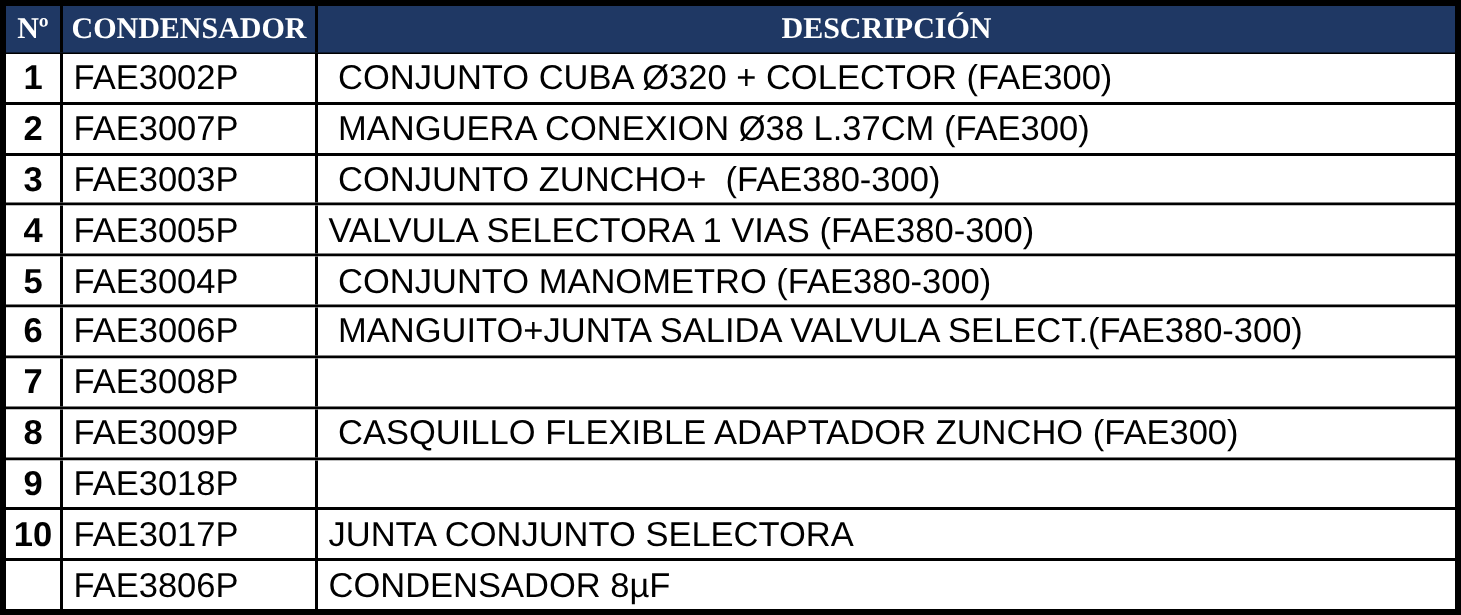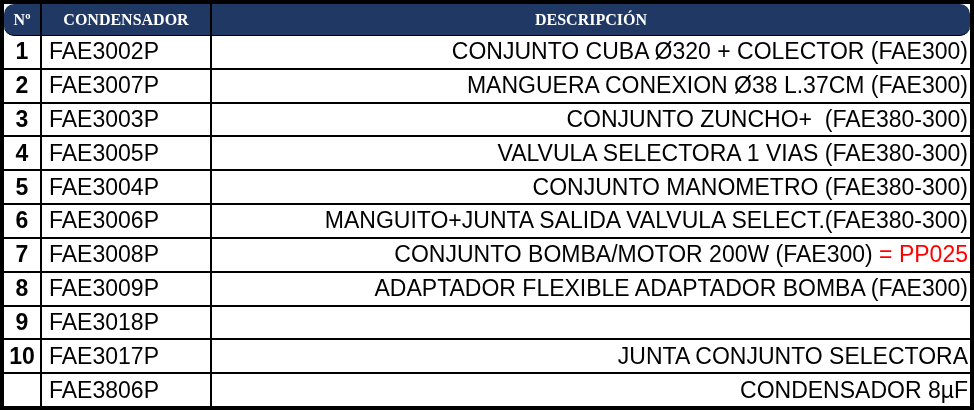--- a/index.html
+++ b/index.html
@@ -25,23 +25,22 @@
   }
 
   .hrow {
     flex: 0 0 32px;
     display: grid;
     grid-template-columns: 38px 170px 1fr;
     background: var(--header-bg);
     color: var(--header-text);
     font-family: "Liberation Serif", serif;
     font-weight: bold;
-    font-size: 16px;
+    font-size: 20px;
     border-bottom: 1px solid var(--border);
-    border-radius: 10px;
   }
   .hcell {
     display: flex;
     align-items: center;
     justify-content: center;
     white-space: pre;
     overflow: hidden;
   }
   .hcell.sep { border-right: 2px solid var(--border); }
 
@@ -65,21 +64,21 @@
   }
   .cell.num {
     justify-content: center;
     font-weight: bold;
     border-right: 2px solid var(--border);
   }
   .cell.ref {
     padding-left: 7px;
     border-right: 2px solid var(--border);
   }
-  .cell.desc { padding-left: 7px; padding-right: 2px; justify-content: flex-end; }
+  .cell.desc { padding-left: 7px; padding-right: 2px; }
   .cell.desc .red { color: var(--highlight-red); }
 </style>
 </head>
 <body>
 
 <div class="parts-table">
   <div class="hrow">
     <div class="hcell sep">Nº</div>
     <div class="hcell sep">CONDENSADOR</div>
     <div class="hcell">DESCRIPCIÓN</div>
@@ -112,26 +111,25 @@
       <div class="cell desc"><span> CONJUNTO MANOMETRO (FAE380-300)</span><span class="red"></span></div>
     </div>
     <div class="row">
       <div class="cell num">6</div>
       <div class="cell ref">FAE3006P</div>
       <div class="cell desc"><span> MANGUITO+JUNTA SALIDA VALVULA SELECT.(FAE380-300)</span><span class="red"></span></div>
     </div>
     <div class="row">
       <div class="cell num">7</div>
       <div class="cell ref">FAE3008P</div>
-      <div class="cell desc"><span> CONJUNTO BOMBA/MOTOR 200W (FAE300) </span><span class="red">= PP025</span></div>
     </div>
     <div class="row">
       <div class="cell num">8</div>
       <div class="cell ref">FAE3009P</div>
-      <div class="cell desc"><span> ADAPTADOR FLEXIBLE ADAPTADOR BOMBA (FAE300)</span><span class="red"></span></div>
+      <div class="cell desc"><span> CASQUILLO FLEXIBLE ADAPTADOR ZUNCHO (FAE300)</span><span class="red"></span></div>
     </div>
     <div class="row">
       <div class="cell num">9</div>
       <div class="cell ref">FAE3018P</div>
     </div>
     <div class="row">
       <div class="cell num">10</div>
       <div class="cell ref">FAE3017P</div>
       <div class="cell desc"><span>JUNTA CONJUNTO SELECTORA</span><span class="red"></span></div>
     </div>

